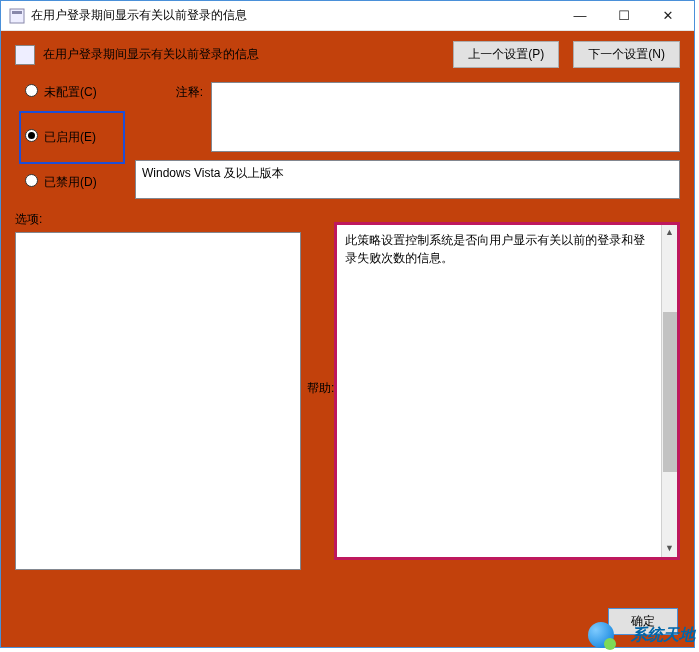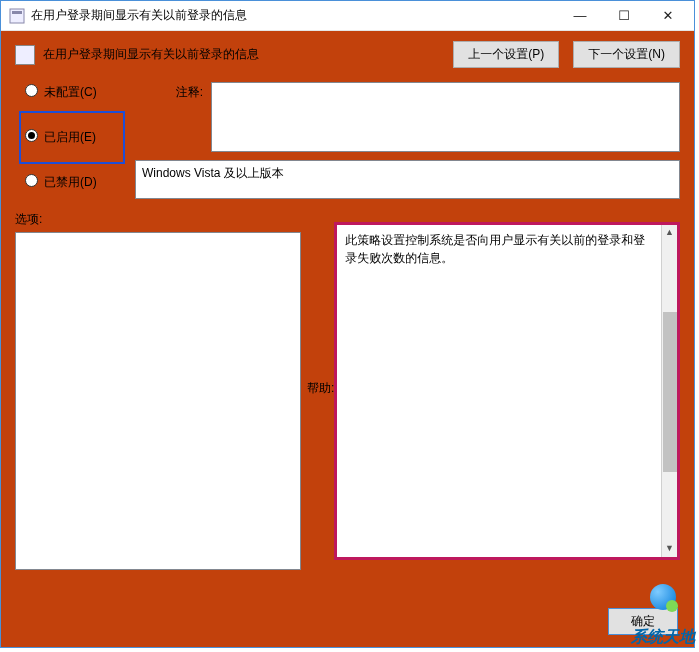--- a/index.html
+++ b/index.html
@@ -110,21 +110,20 @@
     border: 1px solid #adadad; background: #e1e1e1;
     padding: 4px 22px; font-size: 12px; cursor: pointer;
   }
   .footer-btn.default { border-color: #4a90d9; }
 
   .watermark {
     position: absolute; right: 4px; bottom: 4px;
     display: flex; align-items: center; gap: 17px;
     font-size: 16px; font-weight: bold; color: #0066aa; font-style: italic;
     pointer-events: none;
-    flex-direction: column;
   }
   .wm-ball { width: 26px; height: 26px; border-radius: 50%; background: radial-gradient(circle at 30% 30%, #7ecbff, #0078d7); position: relative; }
   .wm-ball::after { content:""; position:absolute; right:-2px; bottom:-2px; width:12px; height:12px; background:#7ed957; border-radius:50%; }
 </style>
 </head>
 <body>
 
 <div class="window">
 
   <div class="titlebar">

